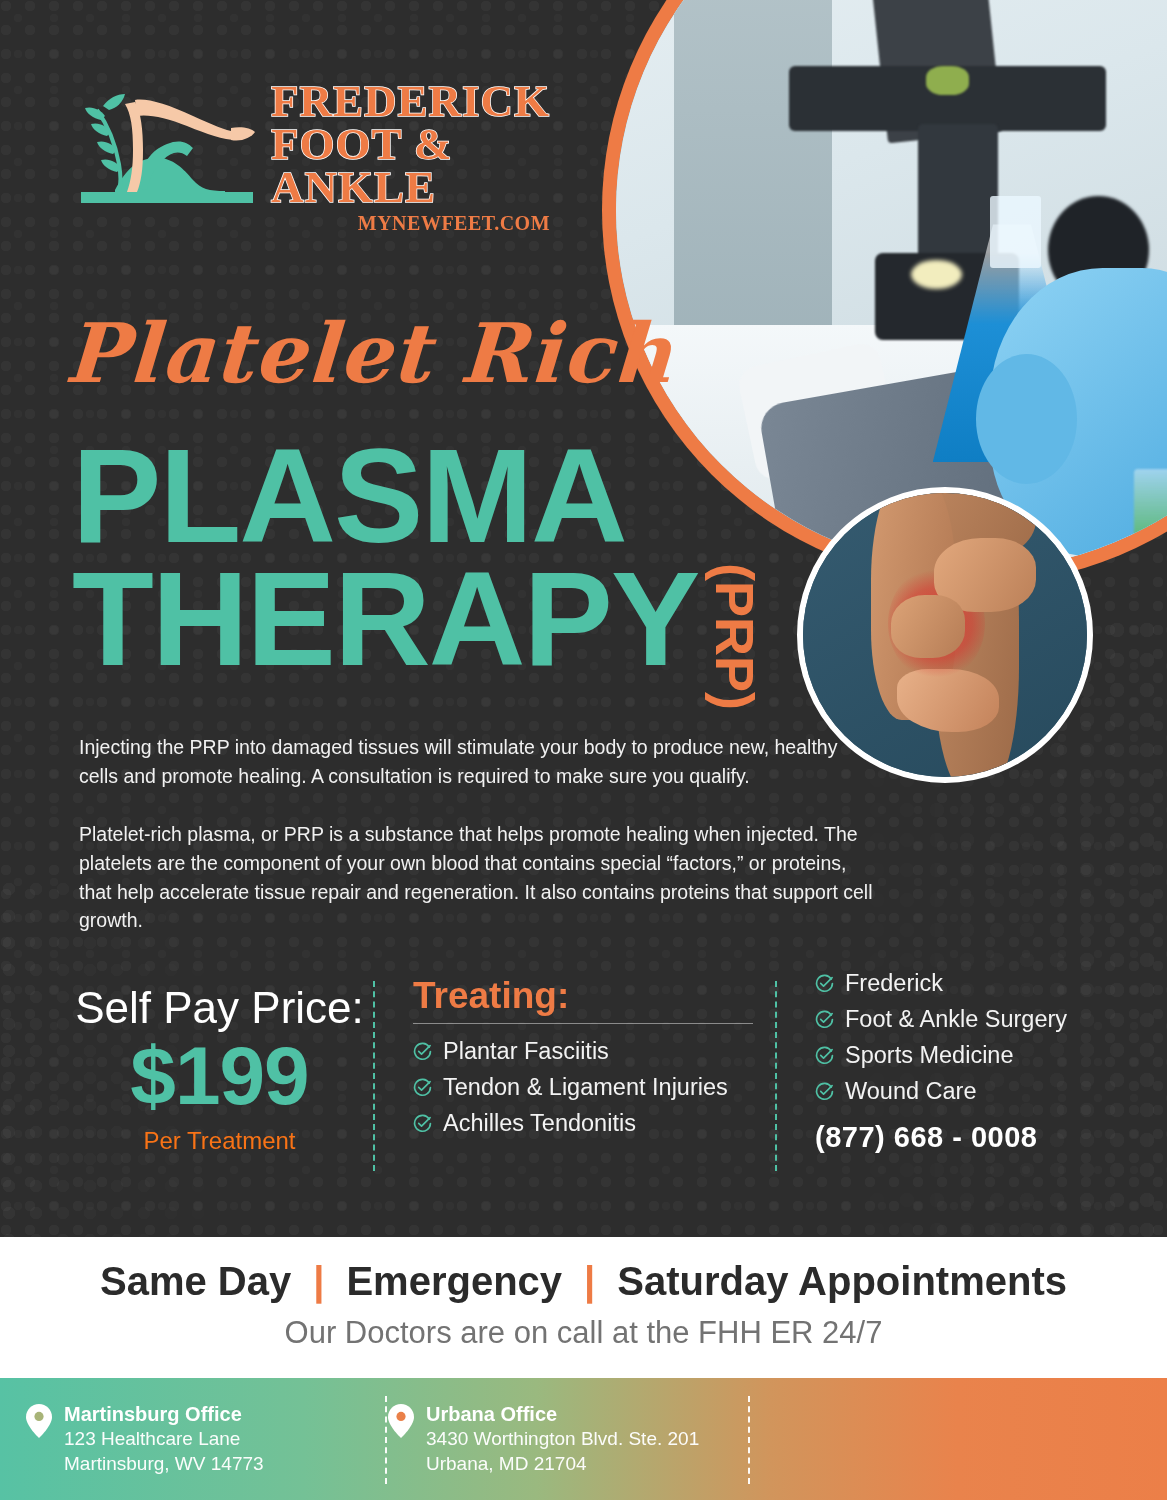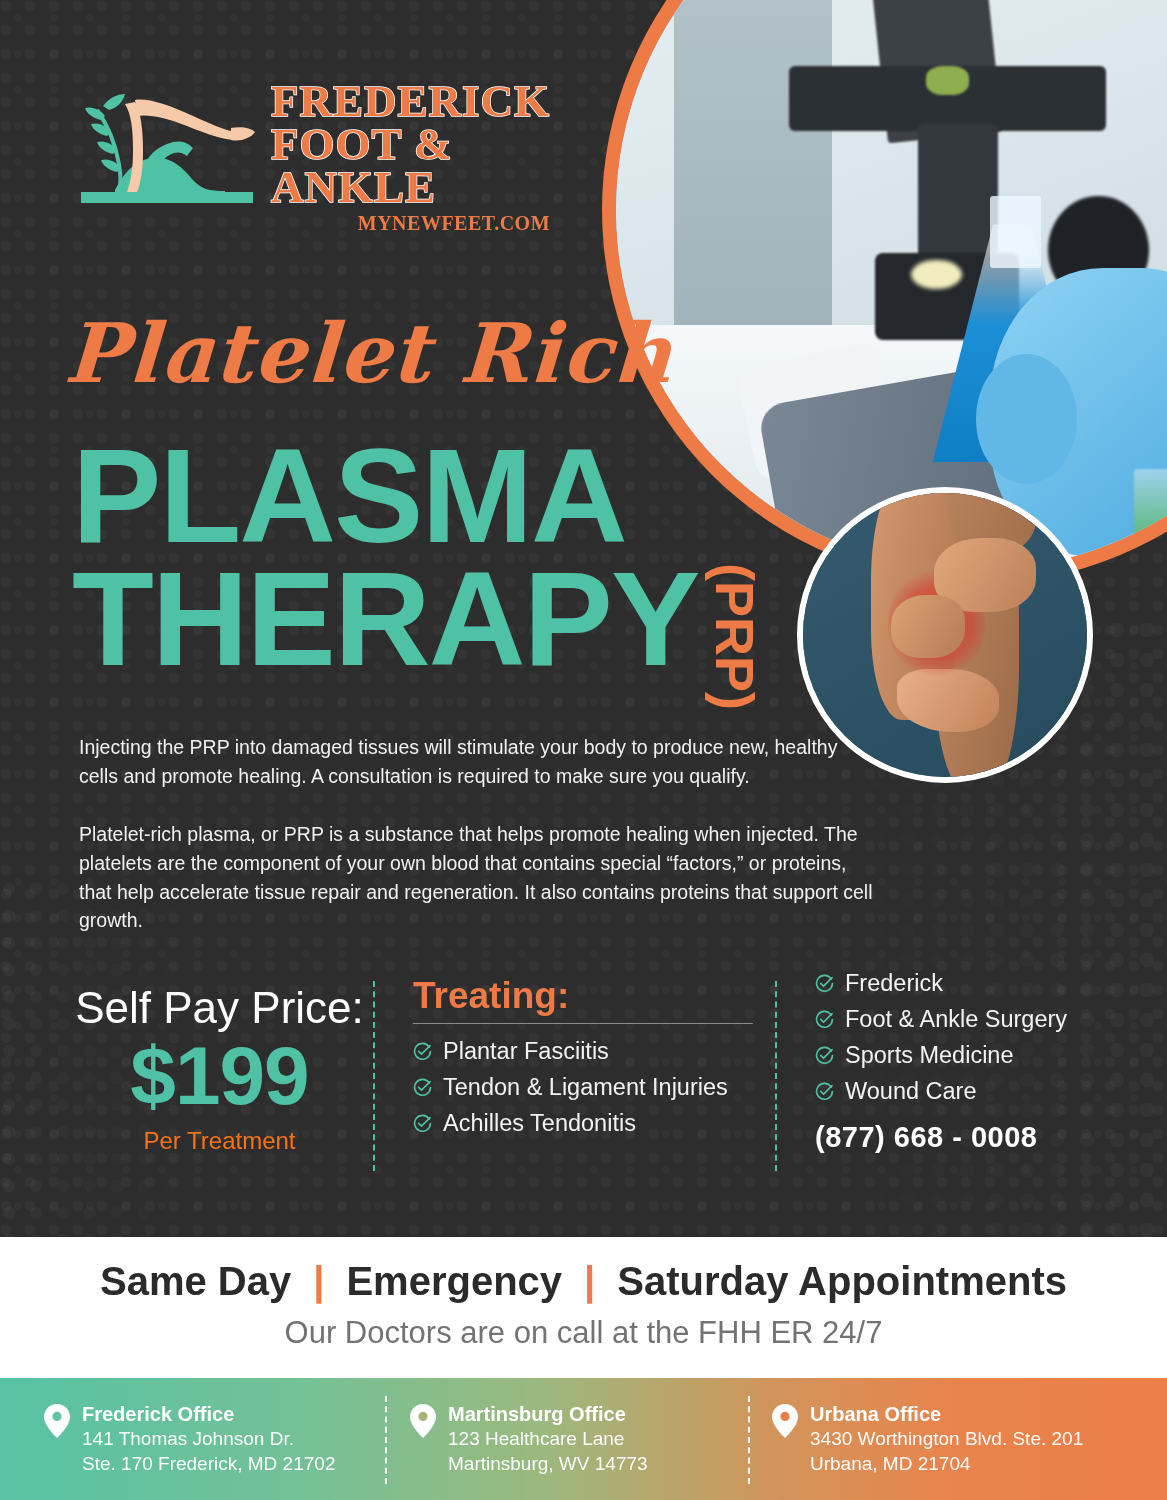--- a/index.html
+++ b/index.html
@@ -442,33 +442,20 @@
       <span class="band-sep">|</span>
       <span>Emergency</span>
       <span class="band-sep">|</span>
       <span>Saturday Appointments</span>
     </div>
     <div class="band-line2">Our Doctors are on call at the FHH ER 24/7</div>
   </div>
 
   <div class="footer">
 
-    <div class="office o1">
-      <span class="pin">
-        <svg viewBox="0 0 26 34" width="26" height="34">
-            <path d="M13 0 C5.8 0 0 5.8 0 13 C0 22 13 34 13 34 C13 34 26 22 26 13 C26 5.8 20.2 0 13 0 Z" fill="#ffffff"></path>
-            <circle cx="13" cy="12.4" r="4.6" fill="#62c3a1"></circle>
-          </svg>
-      </span>
-      <div>
-        <div class="office-name">Frederick Office</div>
-        <div class="office-addr">141 Thomas Johnson Dr.</div>
-        <div class="office-addr">Ste. 170 Frederick, MD 21702</div>
-      </div>
-    </div>
 
     <div class="office o2">
       <span class="pin">
         <svg viewBox="0 0 26 34" width="26" height="34">
             <path d="M13 0 C5.8 0 0 5.8 0 13 C0 22 13 34 13 34 C13 34 26 22 26 13 C26 5.8 20.2 0 13 0 Z" fill="#ffffff"></path>
             <circle cx="13" cy="12.4" r="4.6" fill="#a8b478"></circle>
           </svg>
       </span>
       <div>
         <div class="office-name">Martinsburg Office</div>

